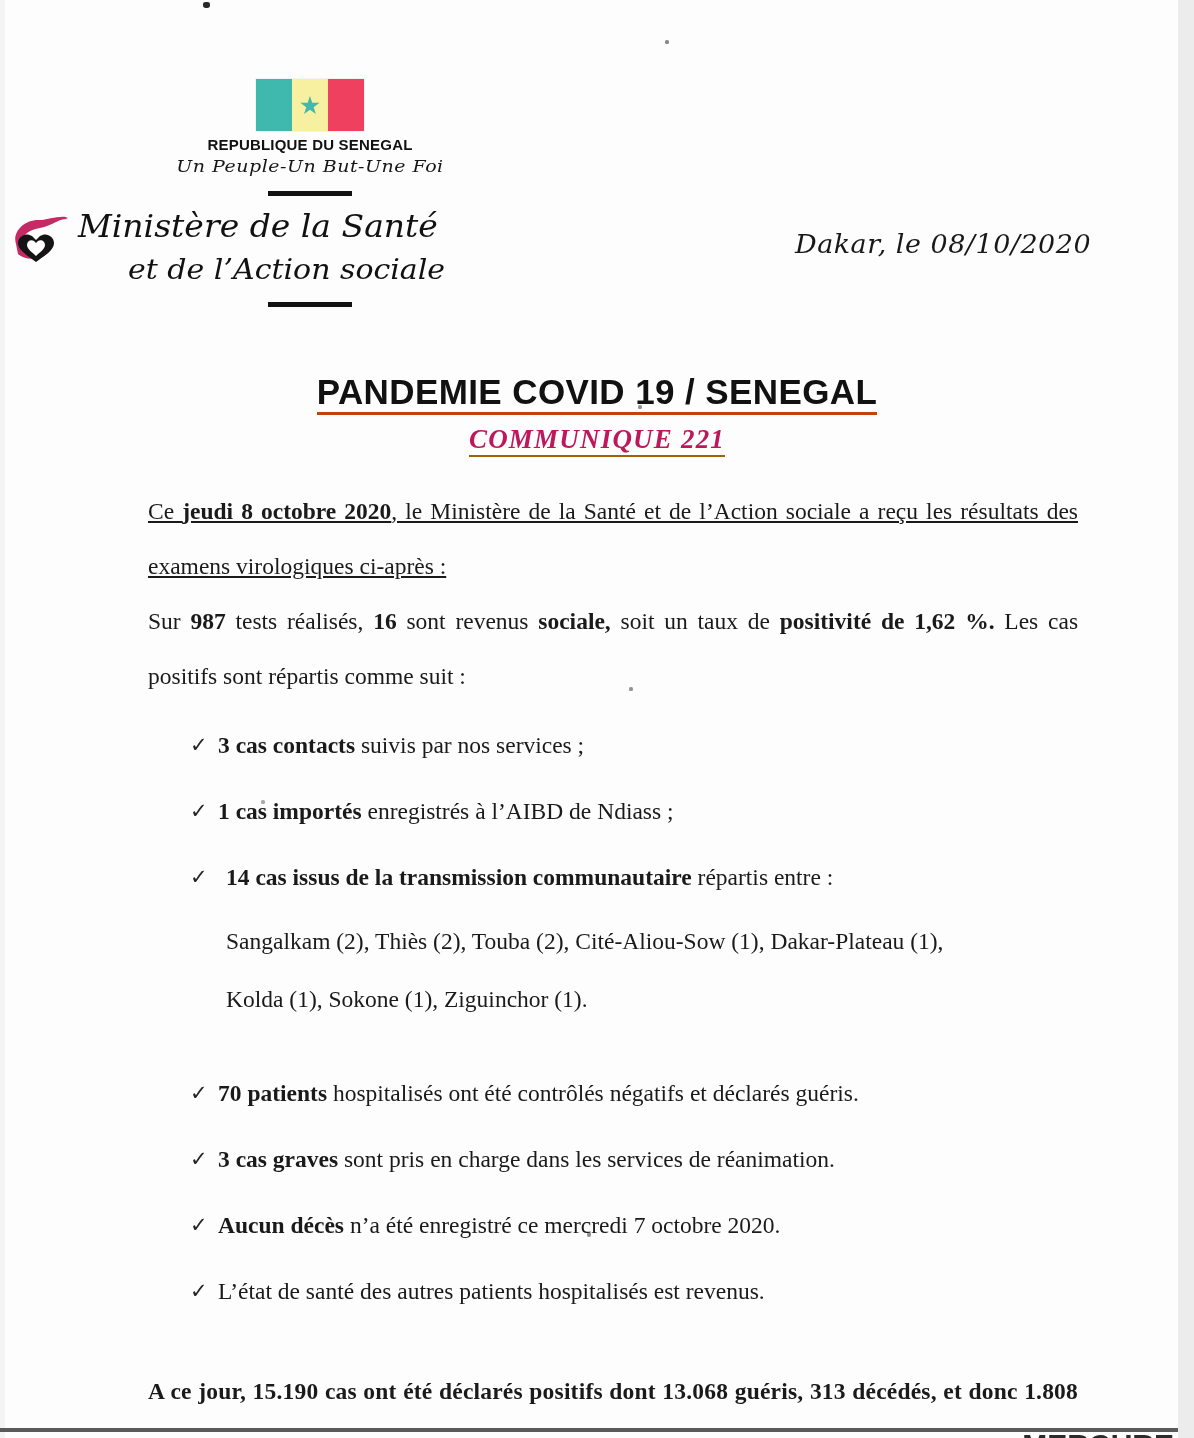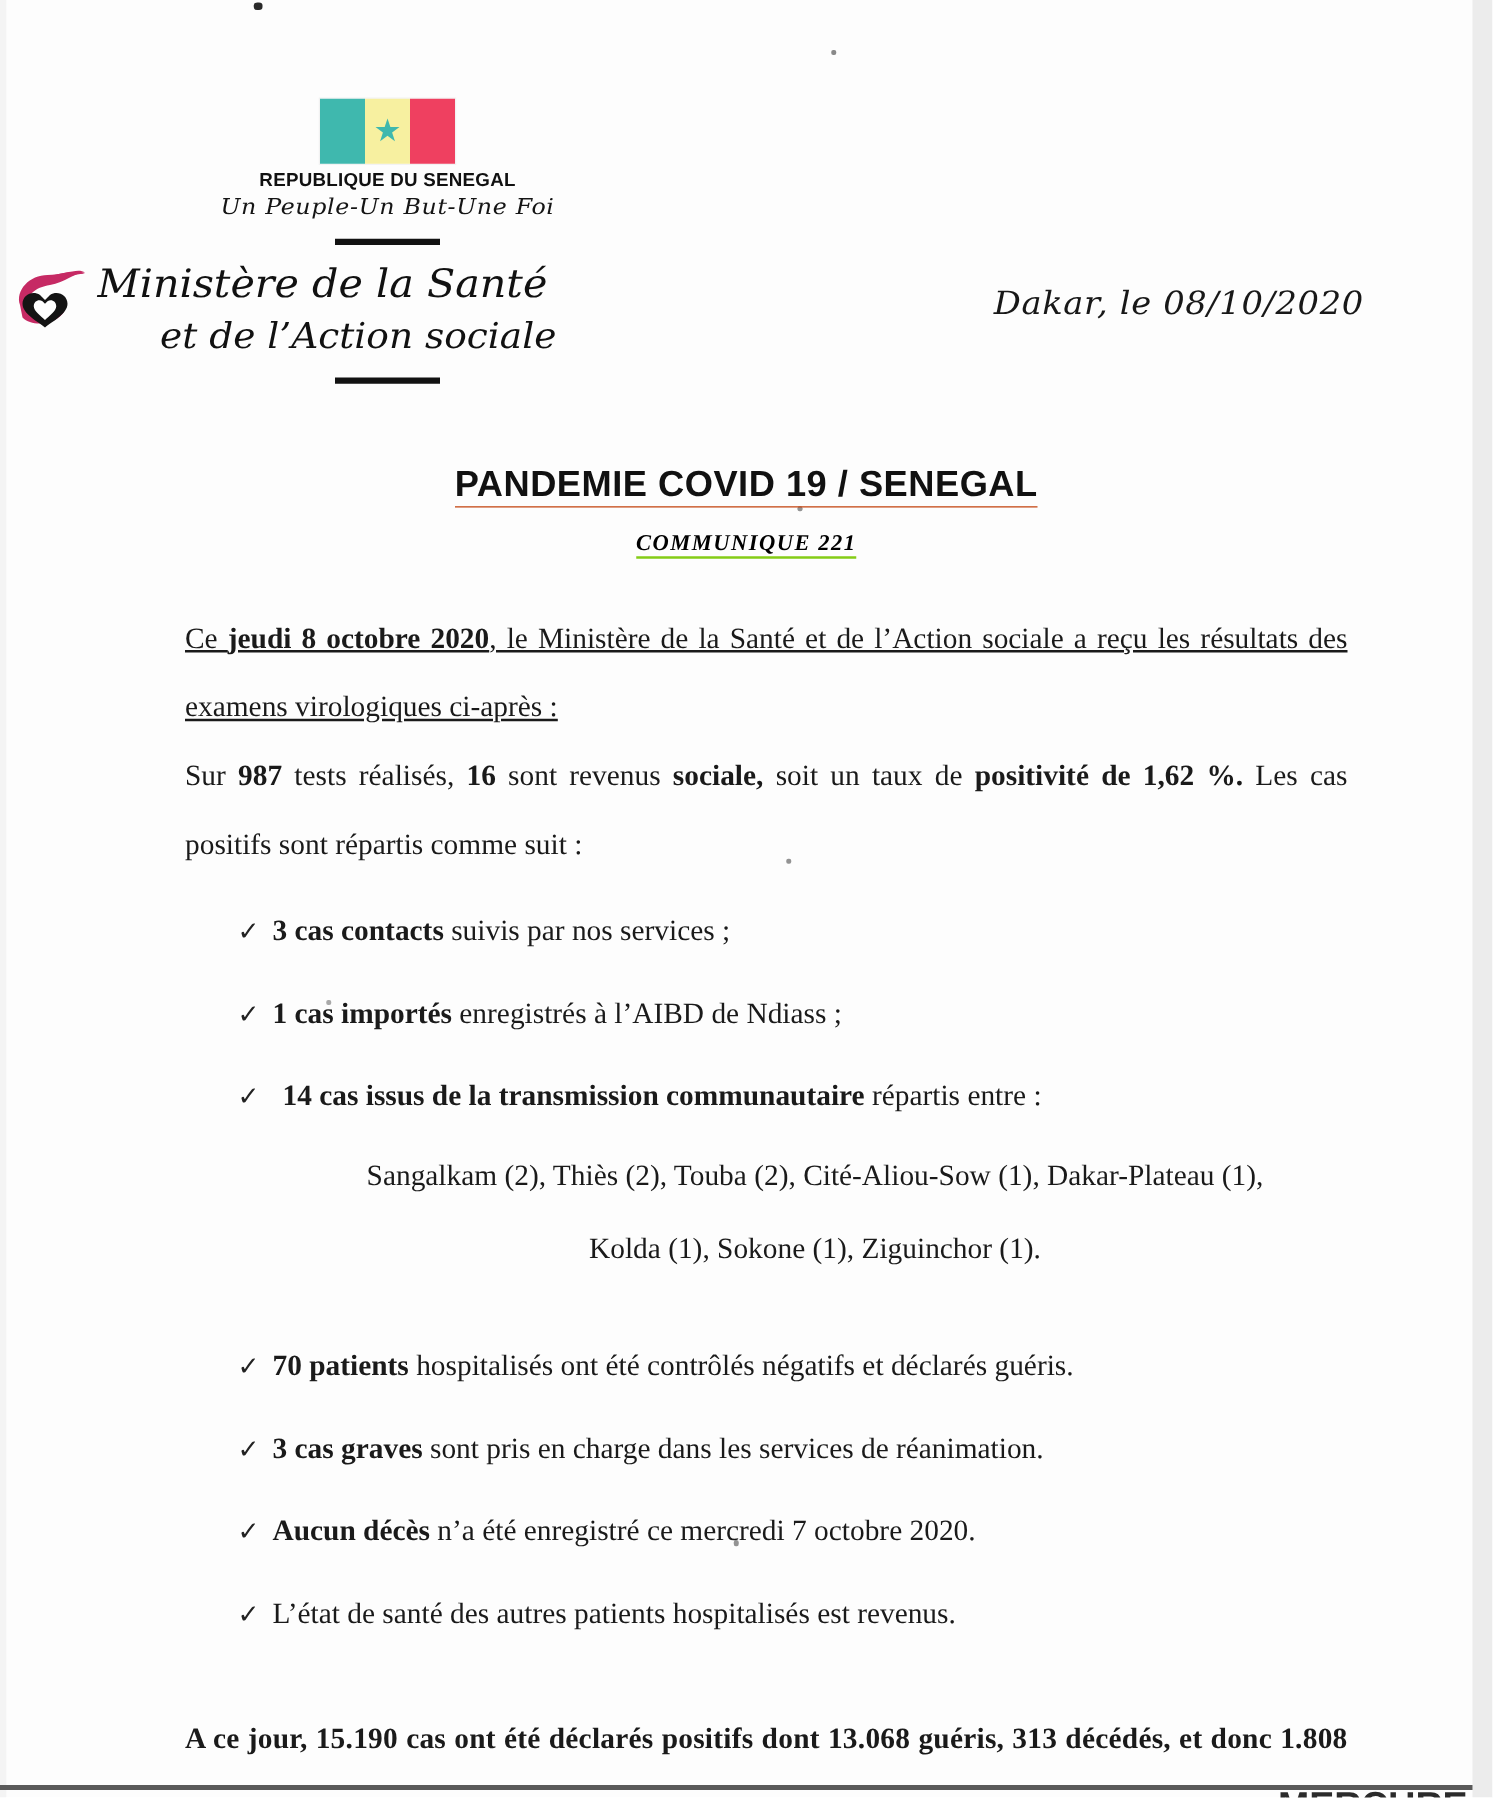--- a/index.html
+++ b/index.html
@@ -141,42 +141,42 @@
   .title-main {
     position: absolute;
     left: 0;
     top: 372px;
     width: 1194px;
     text-align: center;
   }
   .title-main span {
     font-family: "Liberation Sans", sans-serif;
     font-weight: bold;
-    font-size: 29px;
+    font-size: 35px;
     letter-spacing: 0.4px;
-    border-bottom: 1px solid #c2410c;
+    border-bottom: 3px solid #c2410c;
     padding-bottom: 1px;
     color: #111;
   }
   .title-sub {
     position: absolute;
     left: 0;
     top: 424px;
     width: 1194px;
     text-align: center;
   }
   .title-sub span {
     font-family: "Liberation Serif", serif;
     font-weight: bold;
     font-style: italic;
-    font-size: 18px;
+    font-size: 27px;
     letter-spacing: 1.2px;
-    border-bottom: 2px solid #84cc16;
+    border-bottom: 2px solid #a16207;
     padding-bottom: 1px;
-    color: #000000;
+    color: #be185d;
   }
 
   
   .body-area {
     position: absolute;
     left: 148px;
     top: 484px;
     width: 930px;
     font-size: 23.5px;
     line-height: 55px;
@@ -205,21 +205,21 @@
     left: 42px;
     top: 0;
     font-size: 21px;
     color: #222;
   }
   .bullet.wide .check { left: 42px; }
   .bullet-indent {
     padding-left: 78px;
     margin-top: 10px;
     line-height: 58px;
-    text-align: center;
+    text-align: left;
     font-family: Liberation Serif, serif;
   }
   .localities { display: block; }
 
   .summary {
     margin-top: 46px;
     text-align: justify;
     font-weight: bold;
     line-height: 58px;
     letter-spacing: 0.2px;

